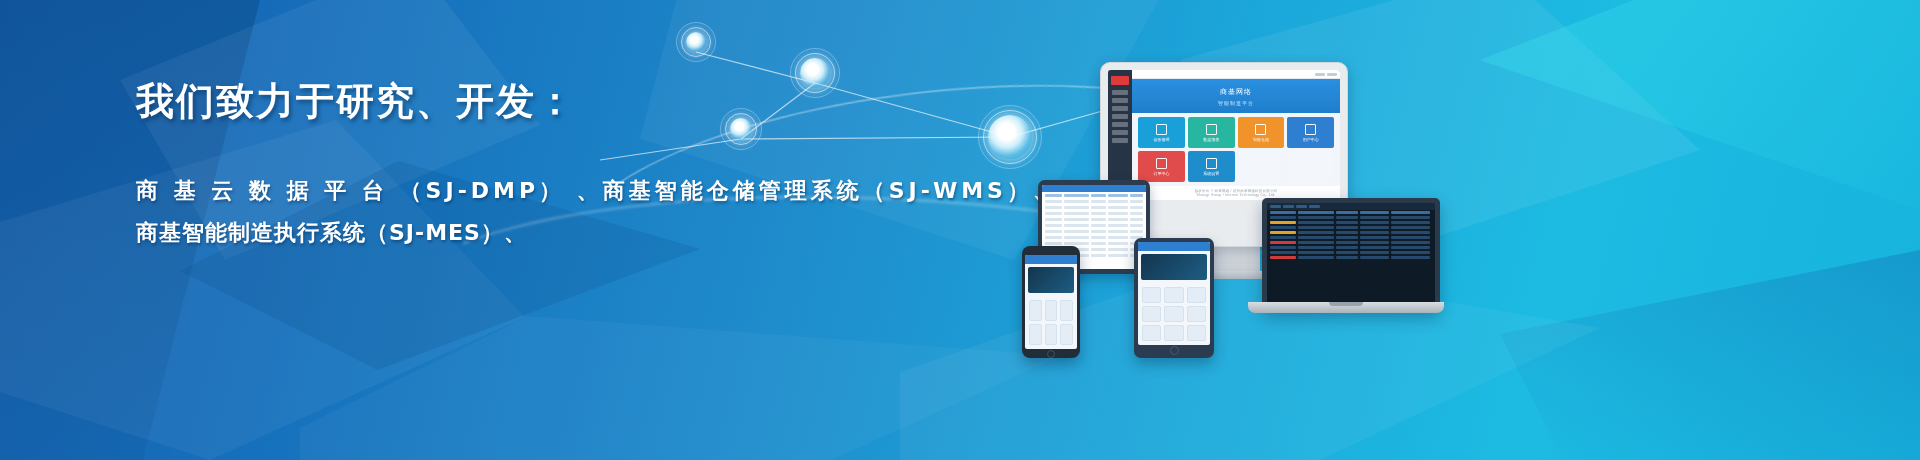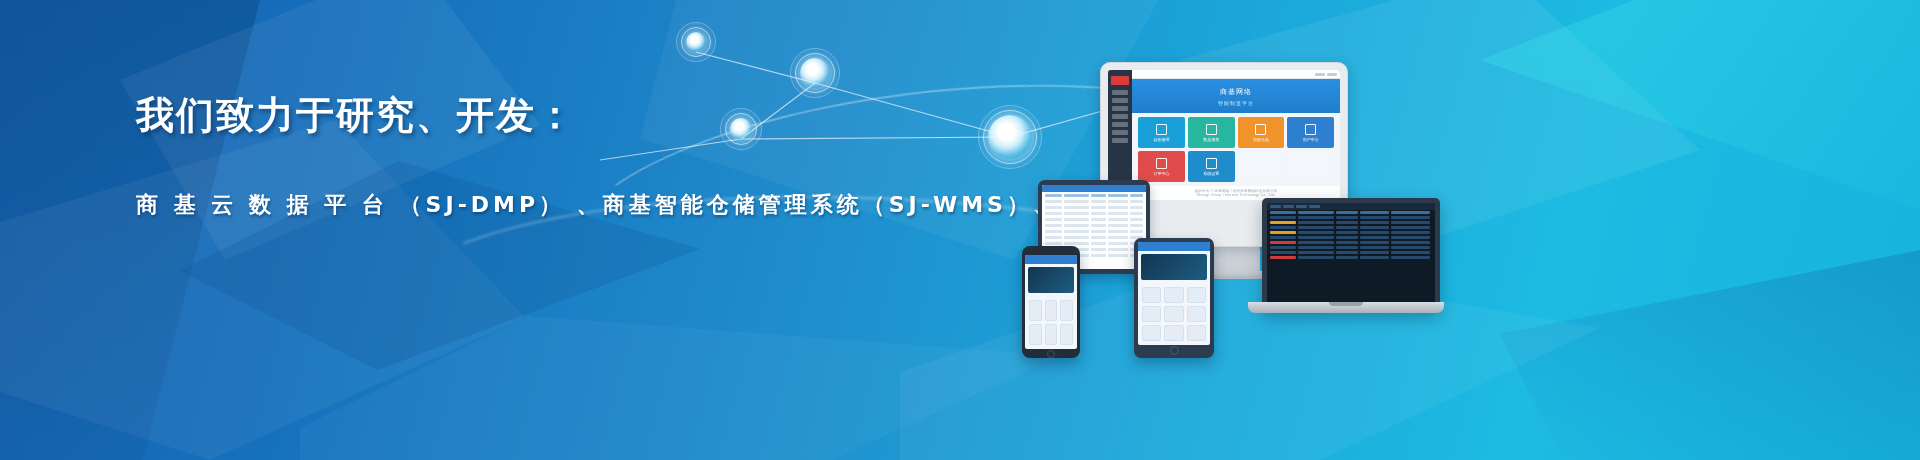--- a/index.html
+++ b/index.html
@@ -63,21 +63,21 @@
         background:radial-gradient(circle at 42% 38%,#ffffff 0%,#ffffff 22%,rgba(225,248,255,.9) 42%,rgba(150,225,250,.45) 65%,rgba(120,215,245,0) 100%);
         box-shadow:0 0 10px 3px rgba(255,255,255,.45);}
   .node .ring{position:absolute;inset:-5px;border-radius:50%;border:1px solid rgba(255,255,255,.55);}
   .node .ring2{position:absolute;inset:-10px;border-radius:50%;border:1px solid rgba(255,255,255,.30);}
   .n1{left:686px;top:32px;width:20px;height:20px;}
   .n2{left:800px;top:58px;width:30px;height:30px;}
   .n3{left:730px;top:118px;width:22px;height:22px;}
   .n4{left:988px;top:115px;width:44px;height:44px;}
 
   
-  .copy{position:absolute;left:136px;top:94px;width:820px;}
+  .copy{position:absolute;left:136px;top:80px;width:820px;}
   .headline{
     color:#ffffff;font-size:38px;font-weight:bold;letter-spacing:2px;
     line-height:1.15;margin:0 0 46px 0;
     text-shadow:2px 3px 4px rgba(2,40,80,.55);
     font-family:"DejaVu Sans","Liberation Sans",sans-serif;
   }
   .subline{
     color:#ffffff;font-size:22px;font-weight:bold;letter-spacing:1px;
     line-height:42px;margin:0;white-space:nowrap;
     text-shadow:1px 2px 3px rgba(2,40,80,.5);
@@ -214,20 +214,21 @@
       <span class="ring2"></span>
     </div>
   <div class="node n4">
       <span class="ring"></span>
       <span class="ring2"></span>
     </div>
 
   <div class="copy">
     <h1 class="headline">我们致力于研究、开发：</h1>
     <p class="subline sp">商 基 云 数 据 平 台 （SJ-DMP） 、商基智能仓储管理系统（SJ-WMS）、</p>
+    <p class="subline">商基智能制造执行系统（SJ-MES）、</p>
   </div>
 
   <div class="devices">
 
     <div class="imac">
       <div class="imac-stand"></div>
       <div class="imac-foot"></div>
       <div class="imac-body">
         <div class="imac-screen">
           <div class="app">

